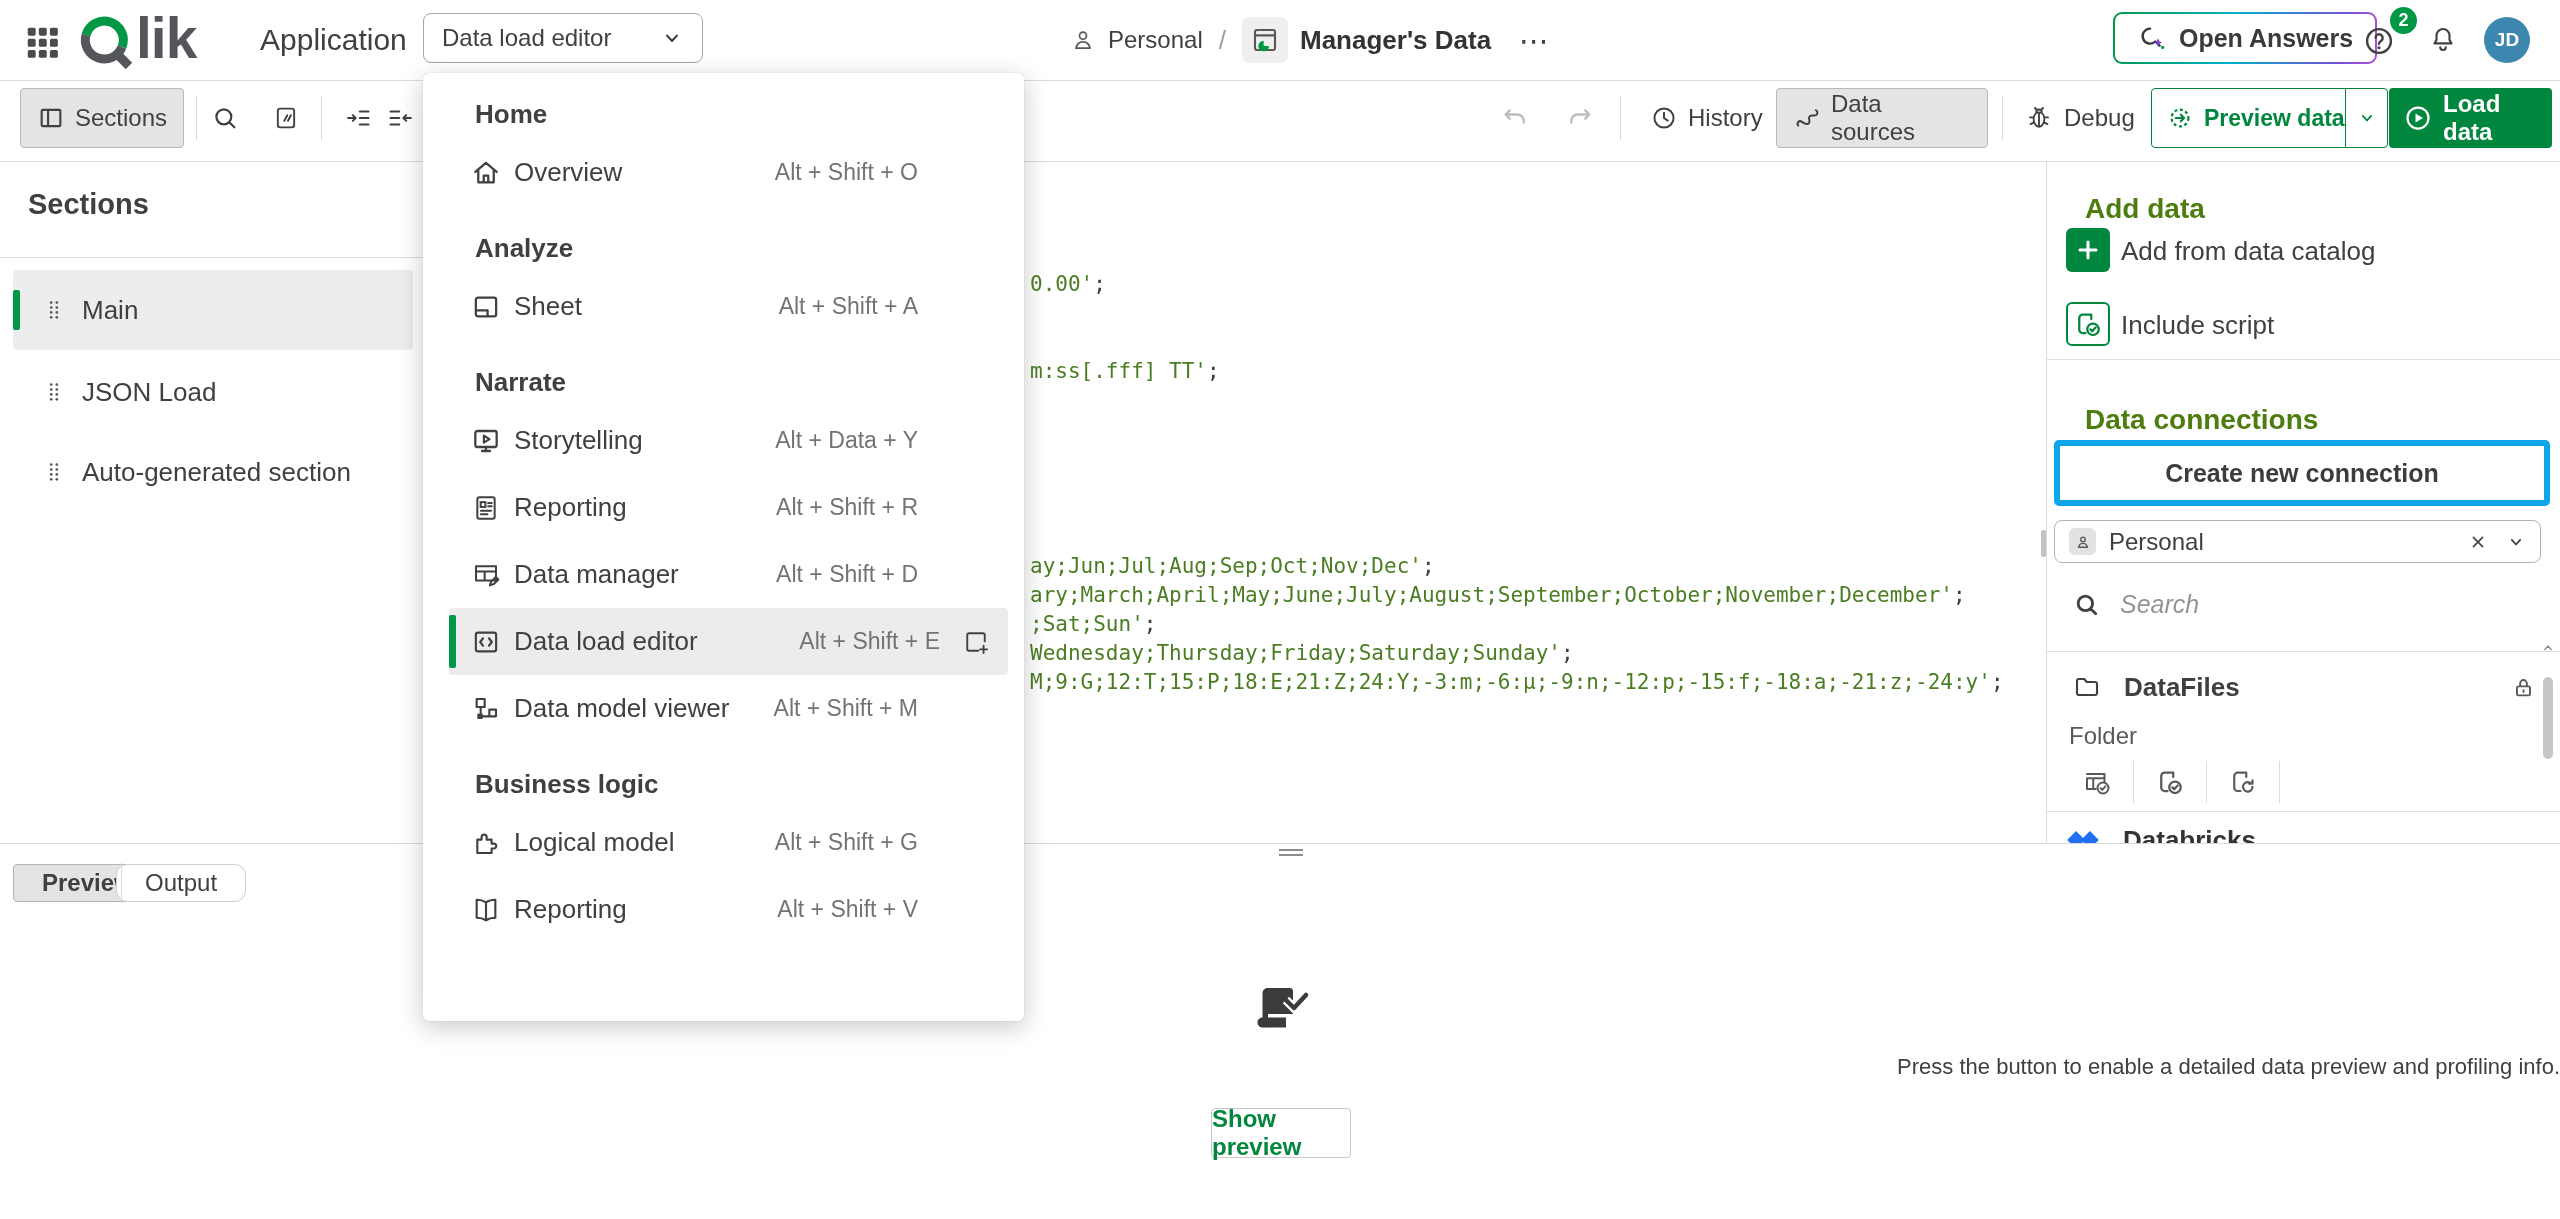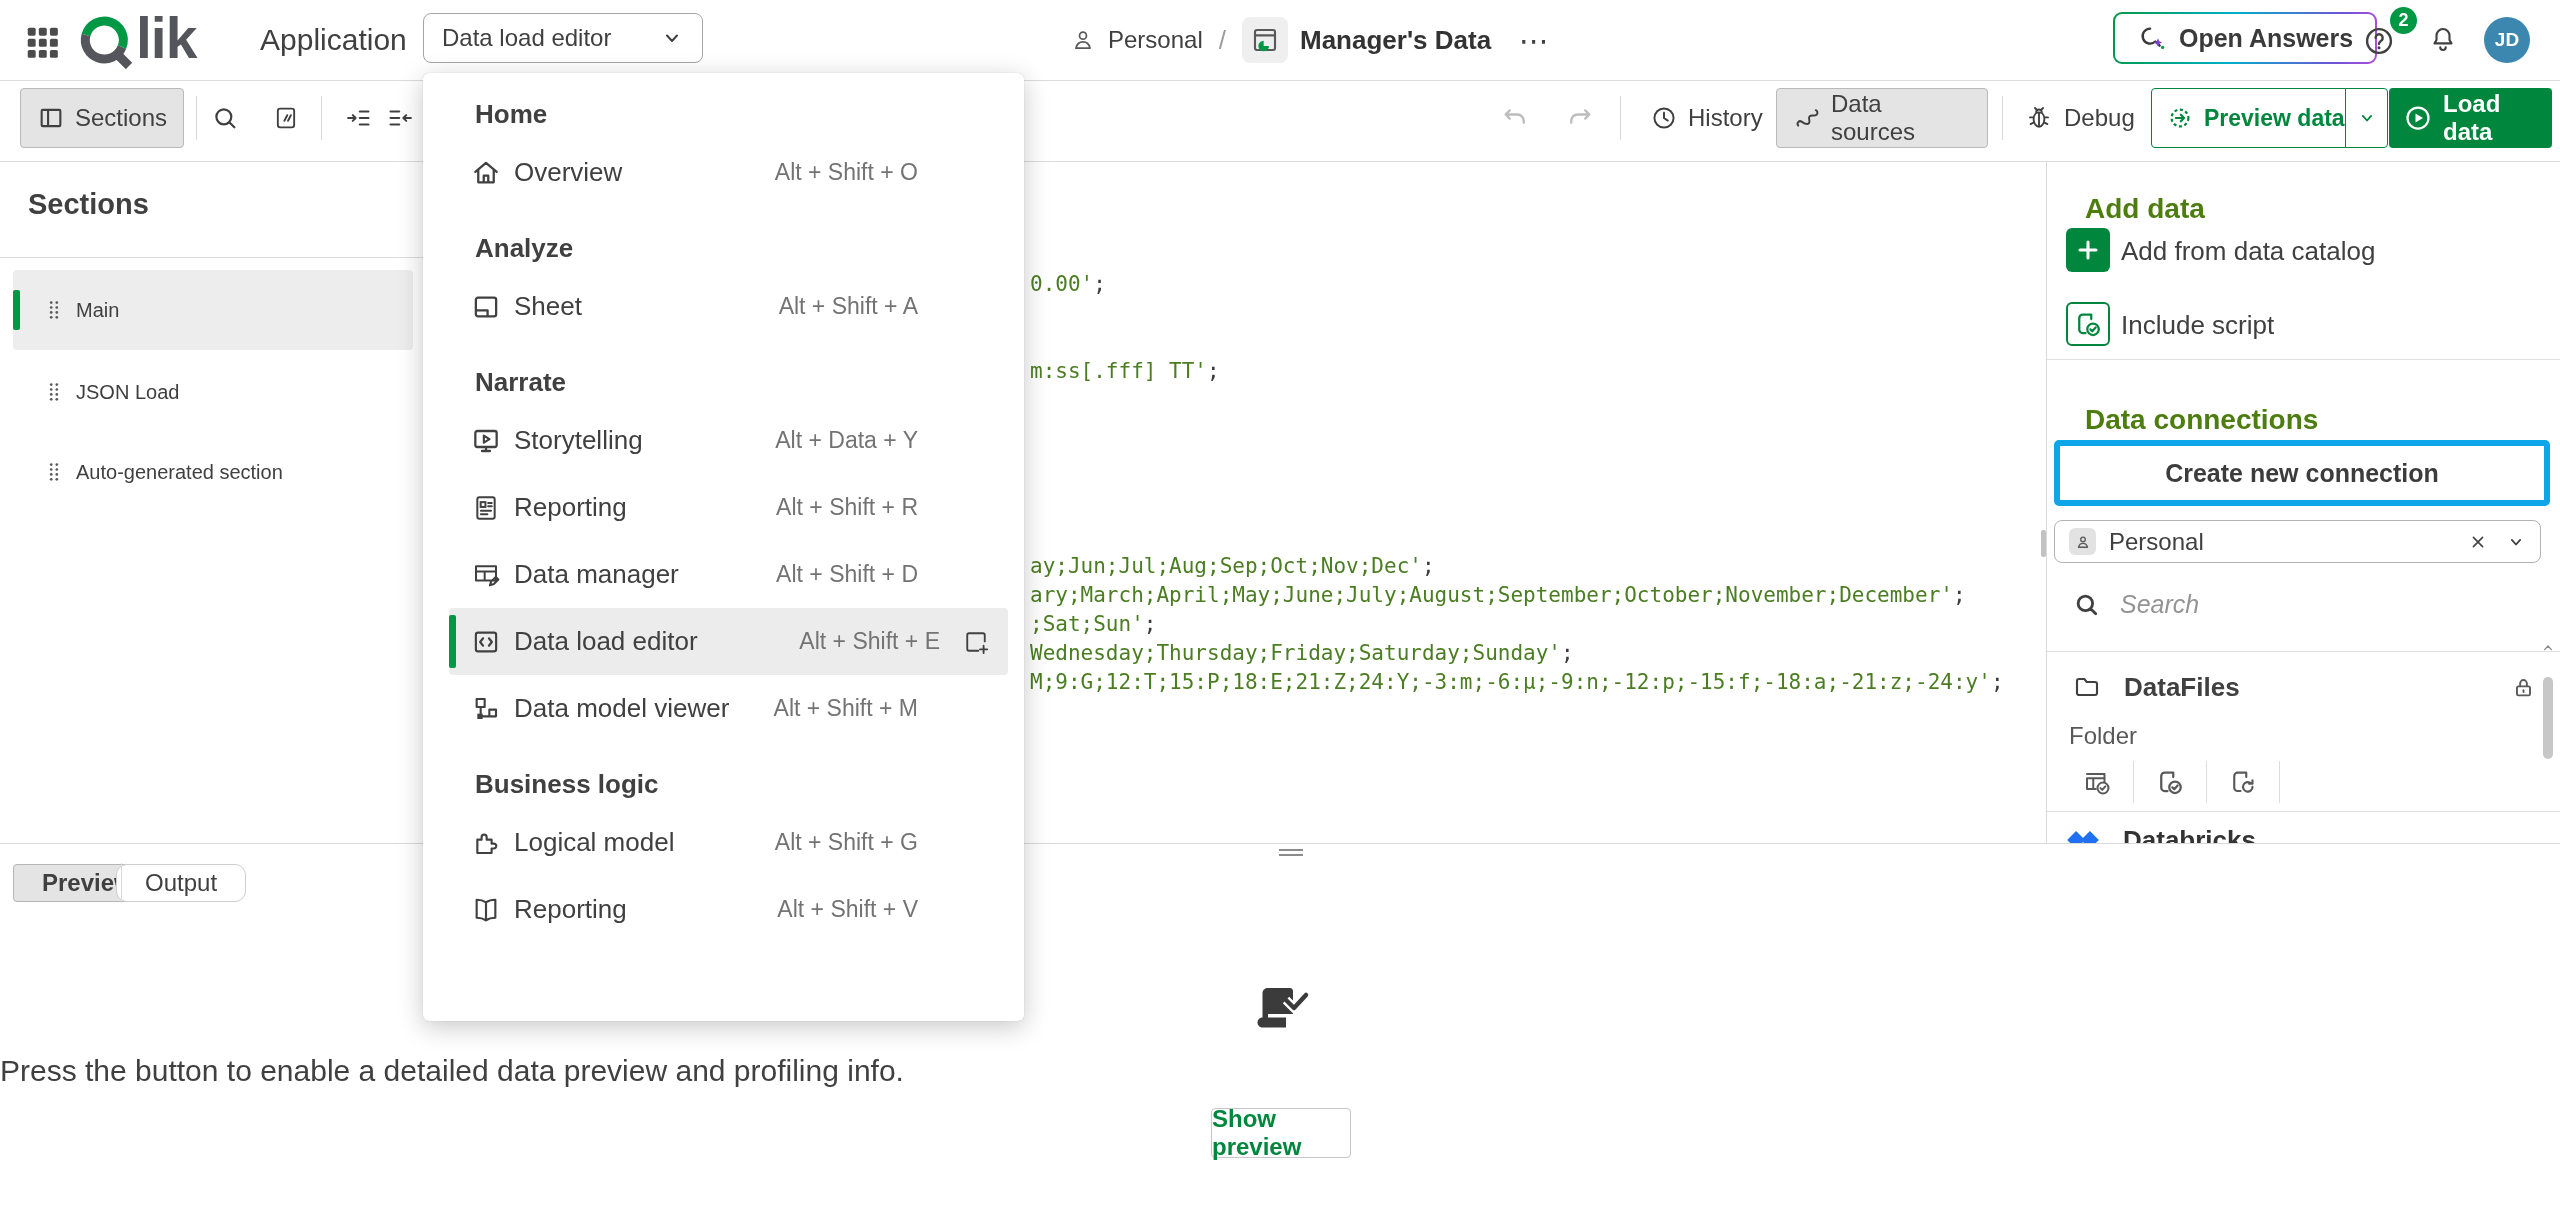--- a/index.html
+++ b/index.html
@@ -48,21 +48,21 @@
   #load-btn{position:absolute;left:2389px;top:7px;width:163px;height:60px;background:#00873d;border-radius:4px;color:#fff;
       display:flex;align-items:center;gap:10px;padding:0 14px;box-sizing:border-box;font-size:24px;font-weight:bold;cursor:pointer}
   
   #sidebar{left:0;top:162px;width:425px;height:681px;background:#fff}
   #sidebar h2{margin:0;position:absolute;left:28px;top:26px;font-size:29px;font-weight:bold;color:#404040}
   #sidebar .divider{position:absolute;left:0;top:95px;width:425px;height:1px;background:#dcdcdc}
   .sec-row{position:absolute;left:13px;width:400px;height:80px;display:flex;align-items:center;border-radius:4px;cursor:pointer}
   .sec-row.active{background:#ededed}
   .sec-row .bar{position:absolute;left:0;top:20px;width:7px;height:40px;border-radius:2px;background:#009845}
   .sec-row .dots{margin-left:29px;color:#595959}
-  .sec-row .lbl{margin-left:10px;font-size:20px;color:#404040}
+  .sec-row .lbl{margin-left:16px;font-size:26px;color:#404040}
   
   #editor{left:425px;top:162px;width:1621px;height:681px;background:#fff}
   .code-line{position:absolute;left:605px;font-family:"DejaVu Sans Mono","Liberation Mono",monospace;font-size:21px;line-height:29px;white-space:pre}
   .code-line .str{color:#4b7d22}
   .code-line .pun{color:#3b3b3b}
   
   #rightpanel{left:2046px;top:162px;width:514px;height:681px;background:#fff;border-left:1px solid #d9d9d9;overflow:hidden}
   #rightpanel h3{margin:16px;position:absolute;font-size:28px;font-weight:bold;color:#4d7c0f}
   .rp-divider{position:absolute;left:0;width:514px;height:1px;background:#e0e0e0}
   .catalog-sq{position:absolute;left:19px;width:44px;height:44px;border-radius:6px;background:#00873d;color:#fff;
@@ -98,21 +98,21 @@
   
   #bottompanel{left:0;top:843px;width:2560px;height:376px;background:#fff;border-top:1px solid #d9d9d9}
   #split-handle{position:absolute;left:1279px;top:5px;width:24px;height:8px;cursor:row-resize}
   #split-handle div{height:2px;background:#8c8c8c;margin-bottom:3px}
   .bp-tab{position:absolute;top:20px;height:38px;display:flex;align-items:center;padding:0 28px;border-radius:4px;
       font-size:24px;color:#404040;cursor:pointer;box-sizing:border-box}
   .bp-tab.active{background:#e4e4e4;border:1px solid #b5b5b5;font-weight:bold}
   .bp-tab.plain{background:#fff;border:1px solid #cfcfcf}
   #bp-tab-sep{position:absolute;left:121px;top:19px;width:1px;height:40px;background:#d9d9d9}
   #bp-icon{position:absolute;left:1248px;top:140px;color:#3b3b3b}
-  #bp-message{position:absolute;left:0;top:210px;width:2560px;text-align:left;font-size:30px;color:#404040}
+  #bp-message{position:absolute;left:0;top:210px;width:2560px;text-align:right;font-size:22px;color:#404040}
   #show-preview{position:absolute;left:1211px;top:264px;width:138px;height:48px;border:1px solid #c7c7c7;border-radius:4px;background:#fff;
       display:flex;align-items:center;justify-content:center;font-size:24px;font-weight:bold;color:#00873d;cursor:pointer}
   
   #nav-menu{left:423px;top:73px;width:601px;height:948px;background:#fff;border-radius:6px;z-index:10;
       box-shadow:0 6px 26px rgba(0,0,0,.22),0 0 1px rgba(0,0,0,.25);padding-top:17px;box-sizing:border-box}
   .menu-header{height:49px;display:flex;align-items:center;padding-left:52px;font-size:26px;font-weight:bold;color:#404040}
   .menu-header.gap{margin-top:18px}
   .menu-item{position:relative;height:67px;margin:0 16px 0 26px;border-radius:4px;display:flex;align-items:center;
       padding:0 18px 0 21px;box-sizing:border-box;cursor:pointer}
   .menu-item.active{background:#ececec}

